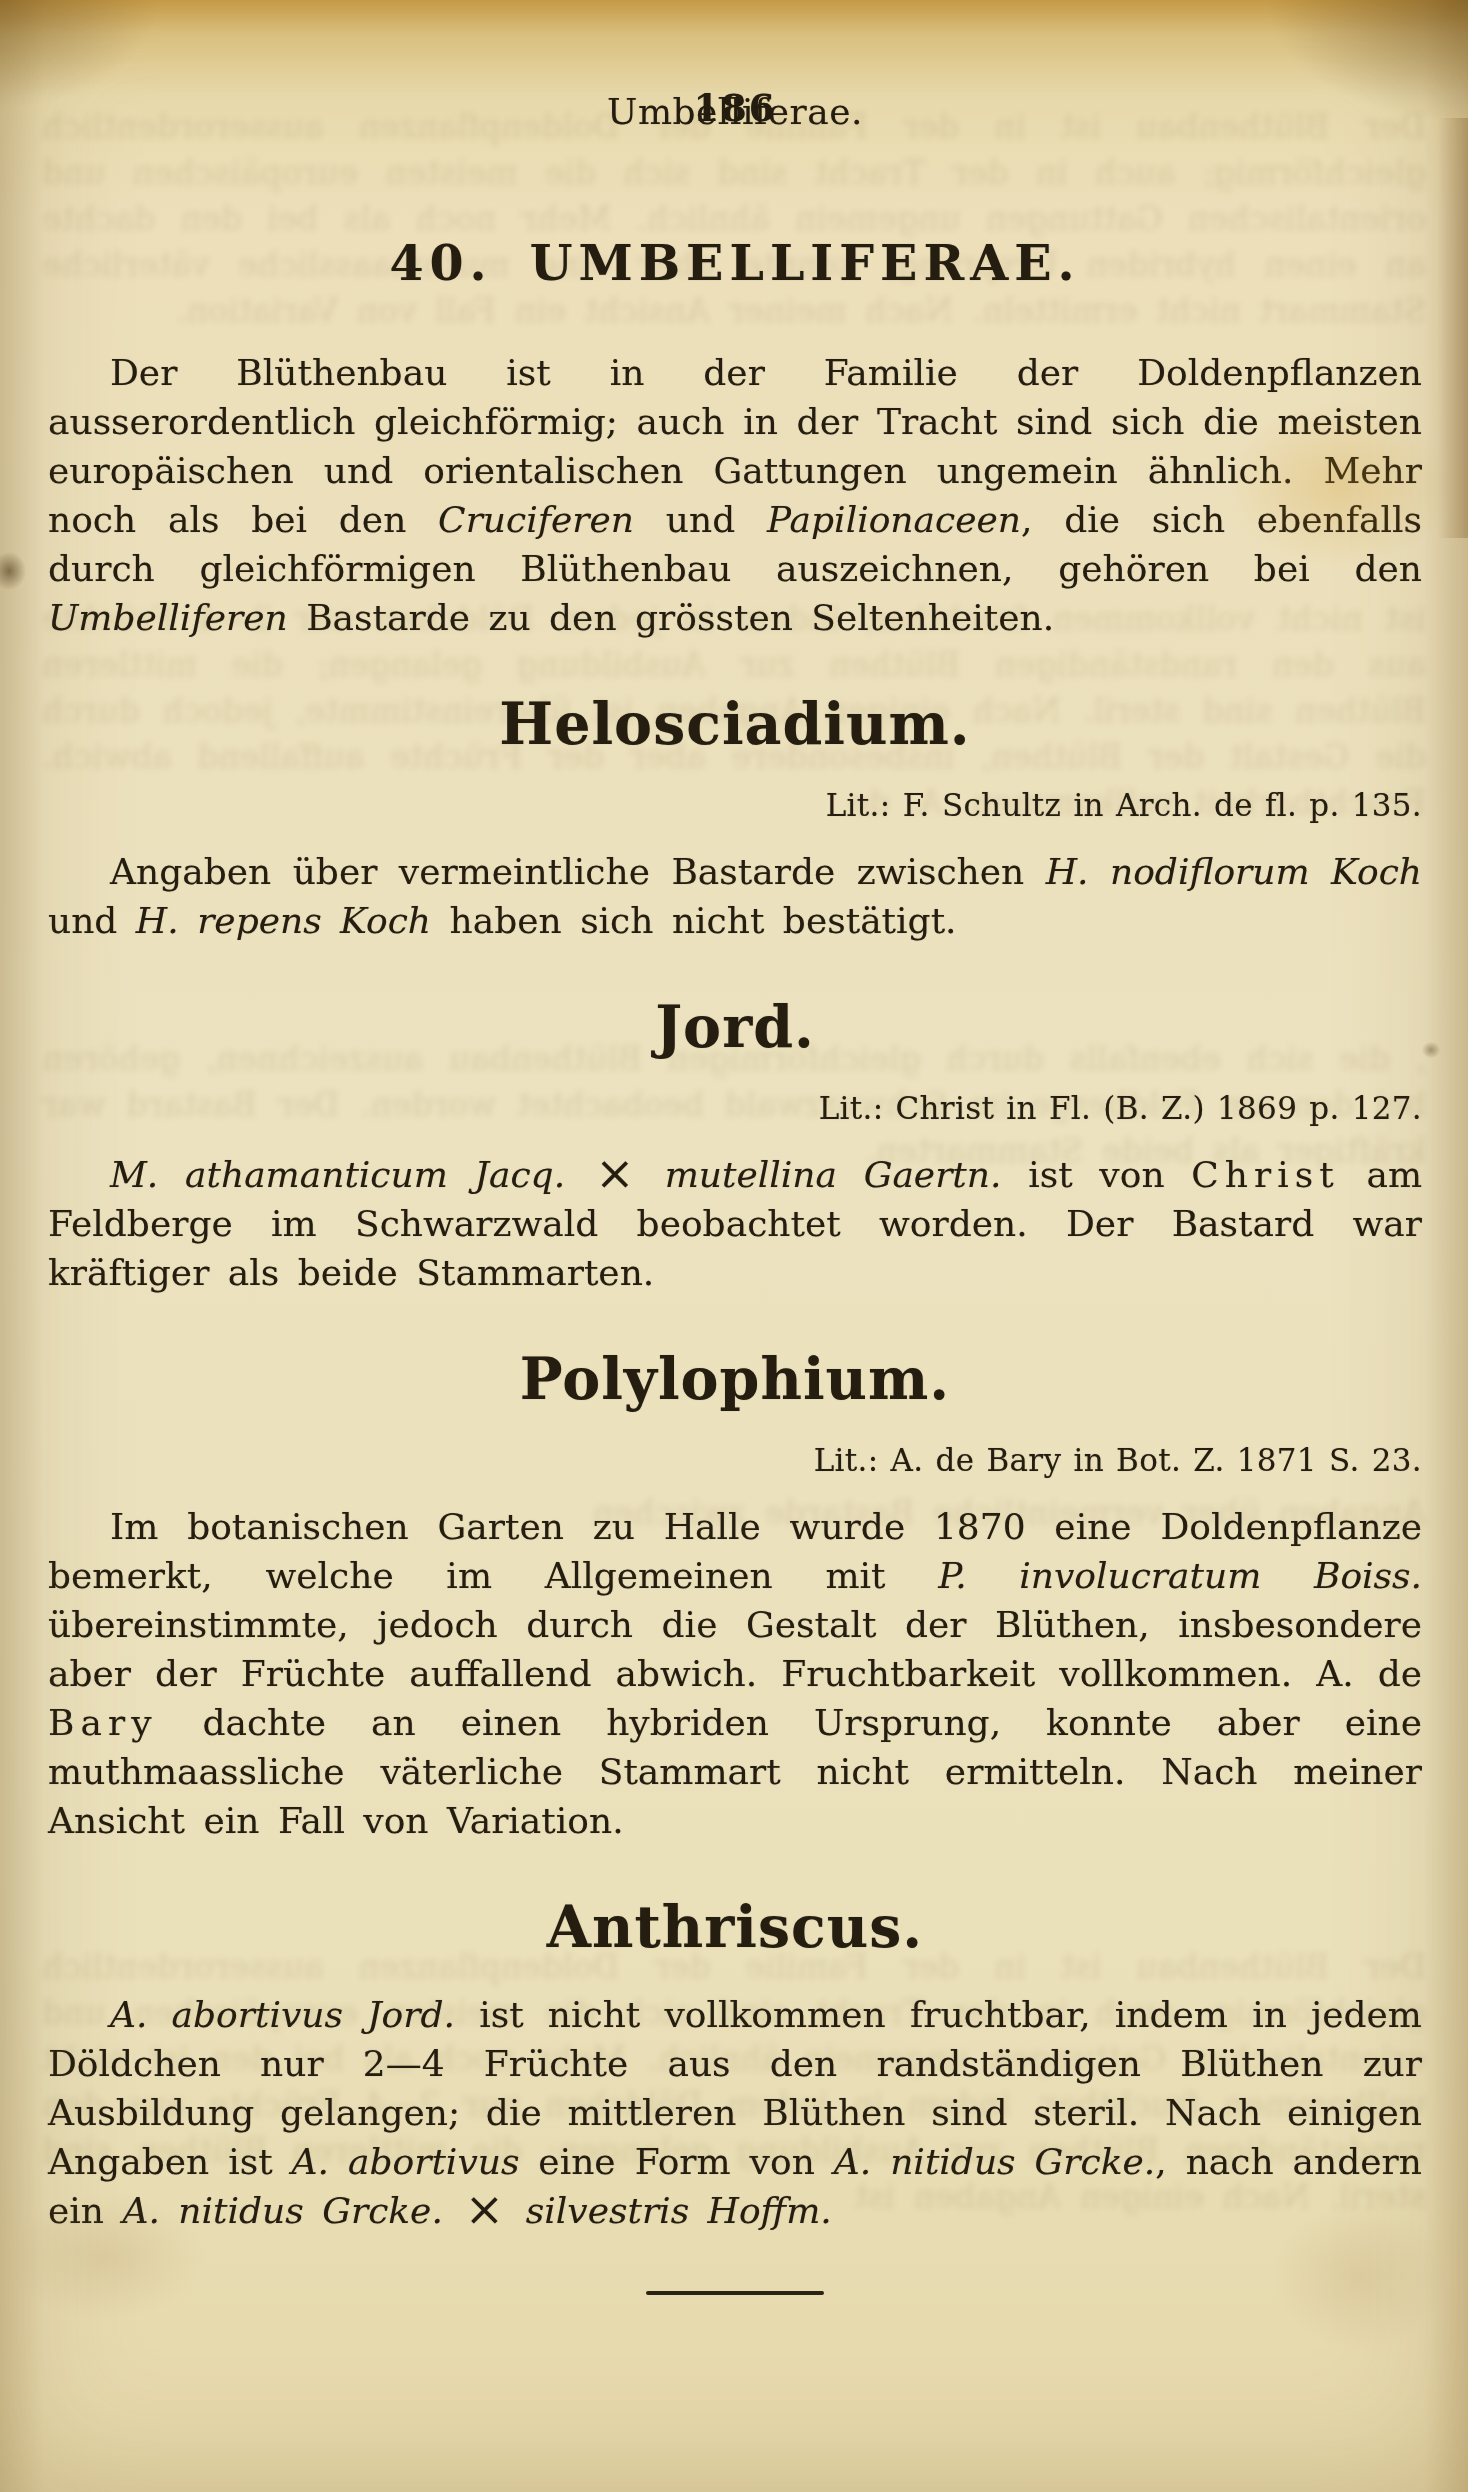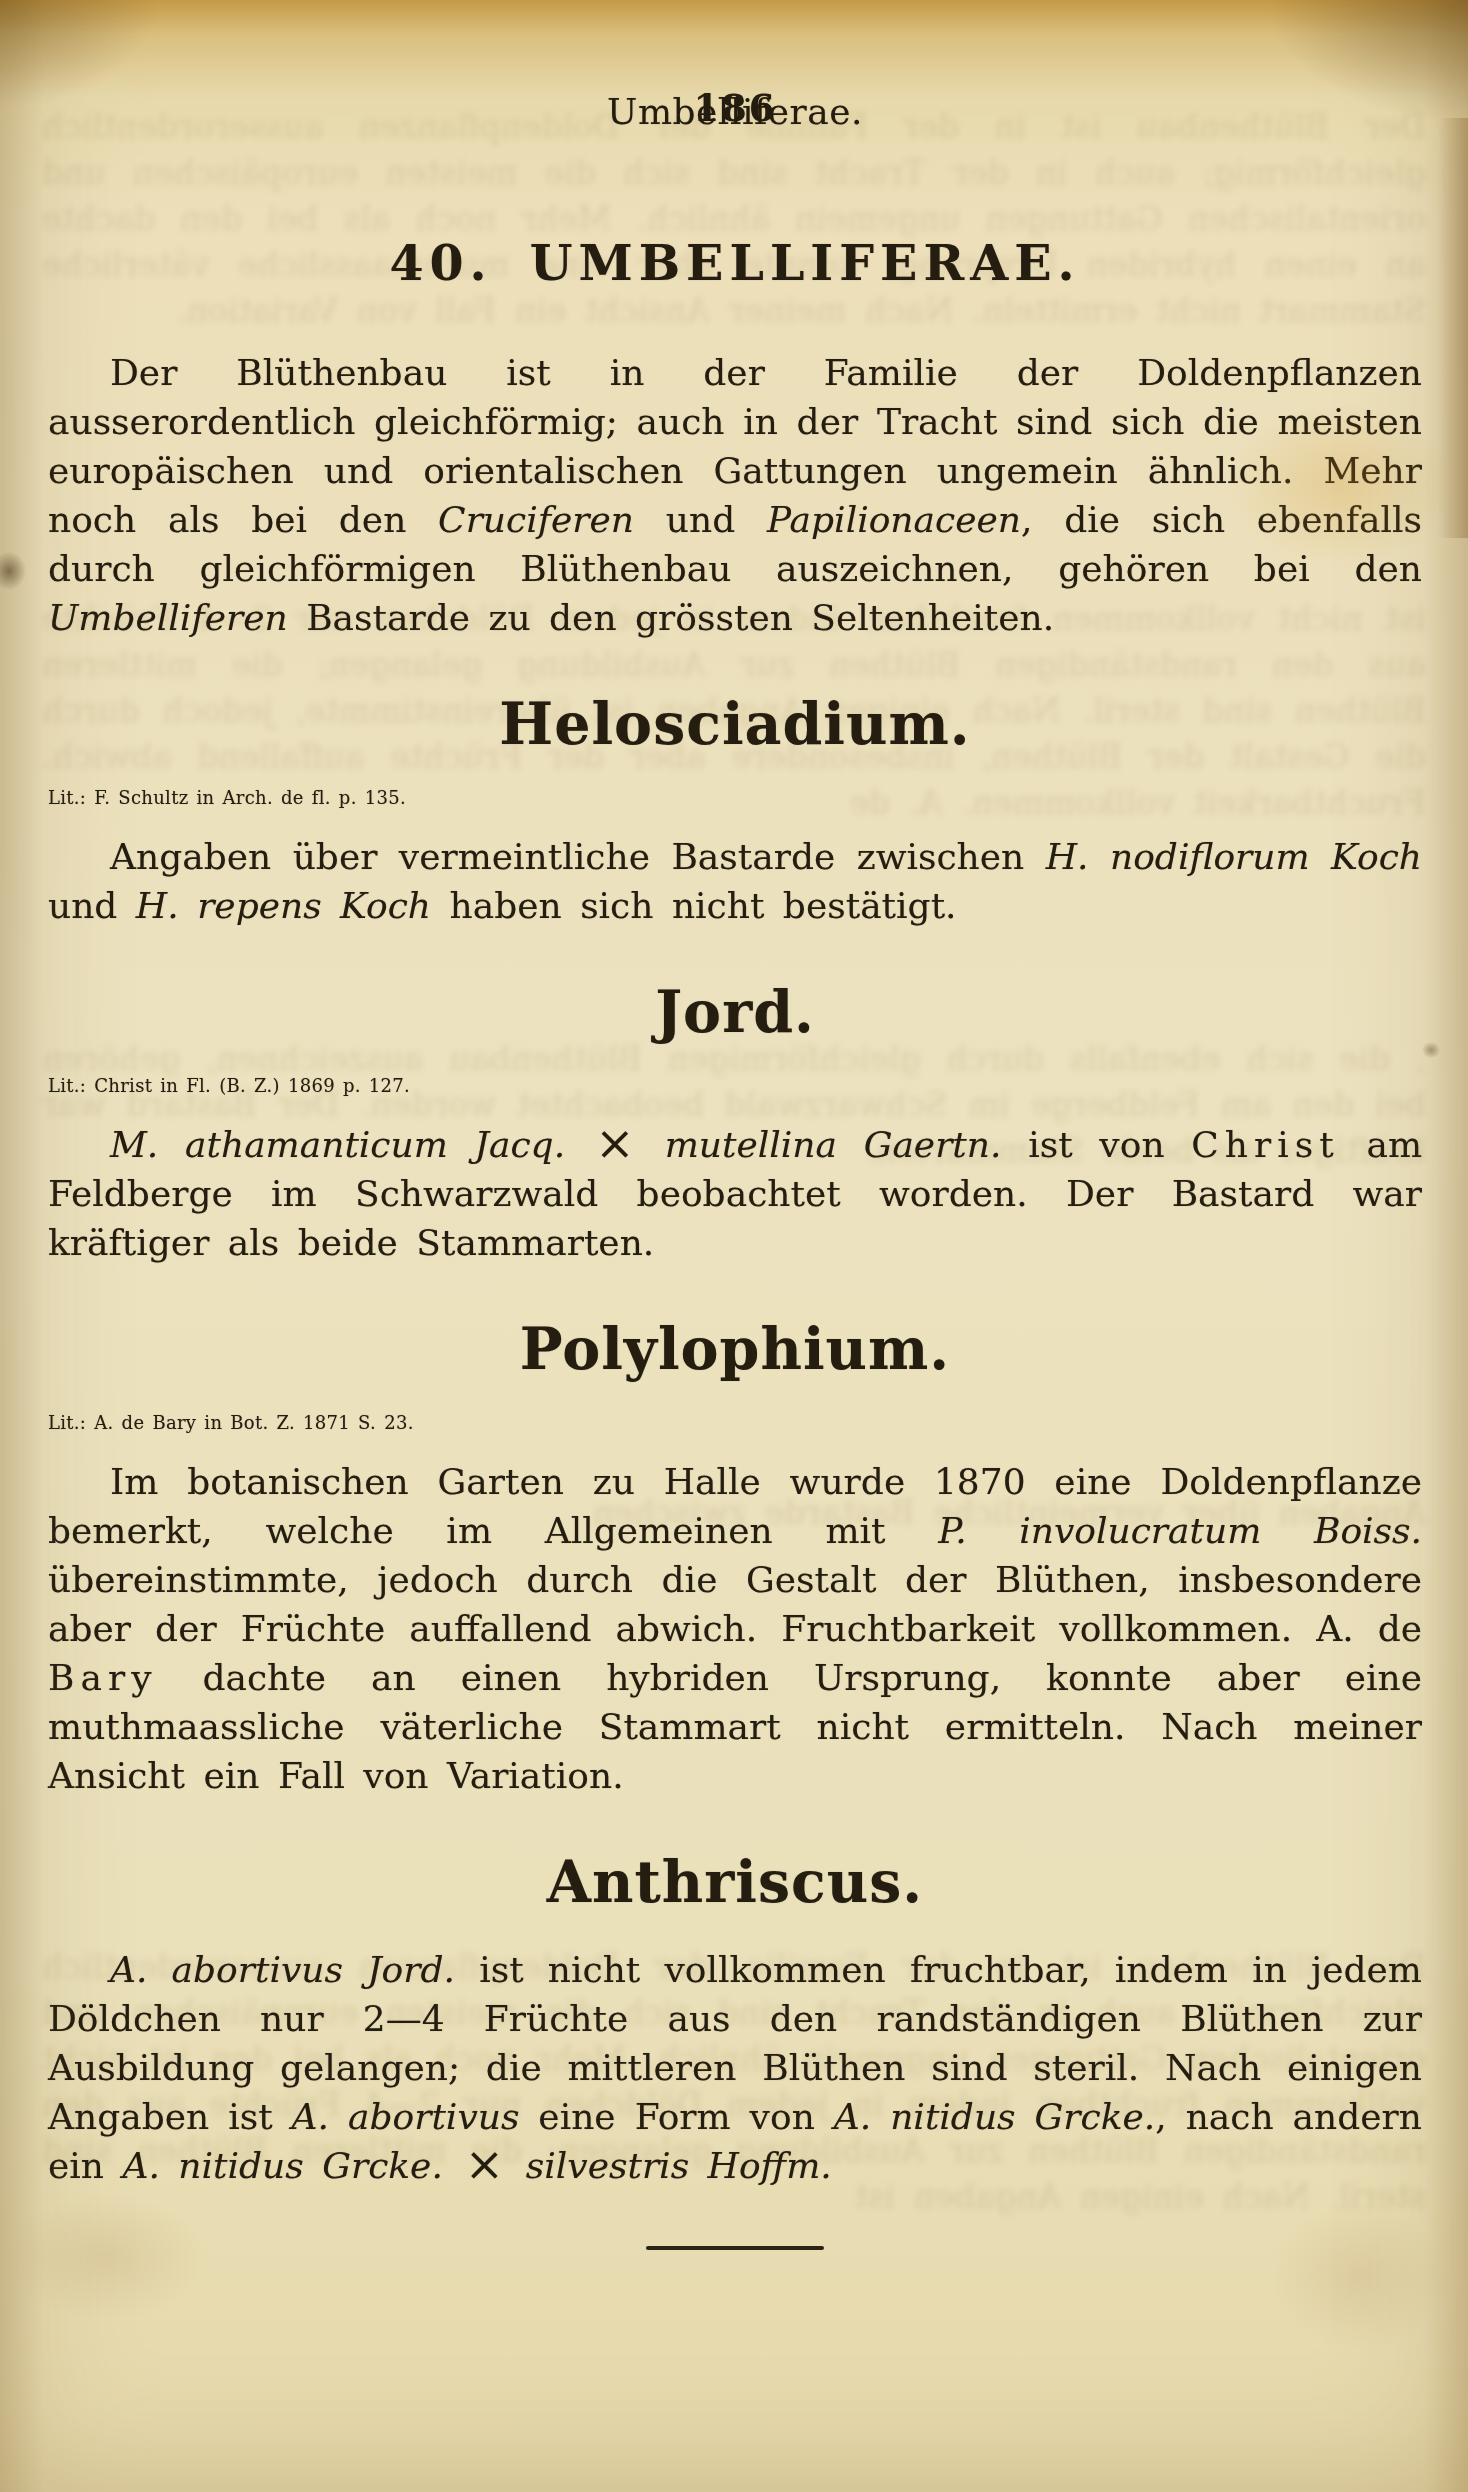--- a/index.html
+++ b/index.html
@@ -95,23 +95,24 @@
   .section-heading {
     margin: 48px 0 30px;
     text-align: center;
     font-size: 57px;
     font-weight: bold;
     letter-spacing: 1px;
   }
 
   .lit-line {
     margin: 0 0 24px;
-    font-size: 18px;
+    font-size: 31px;
     letter-spacing: .3px;
     word-spacing: 2px;
+    text-align: right;
   }
 
   .seg-italic { font-style: italic; }
   .seg-spaced { letter-spacing: 6px; }
   .seg-hybrid { font-size: 1.3em; line-height: 1; vertical-align: -2px; }
 
   .end-rule {
     width: 178px; height: 4px;
     margin: 56px auto 0;
     background: #2b2316;

